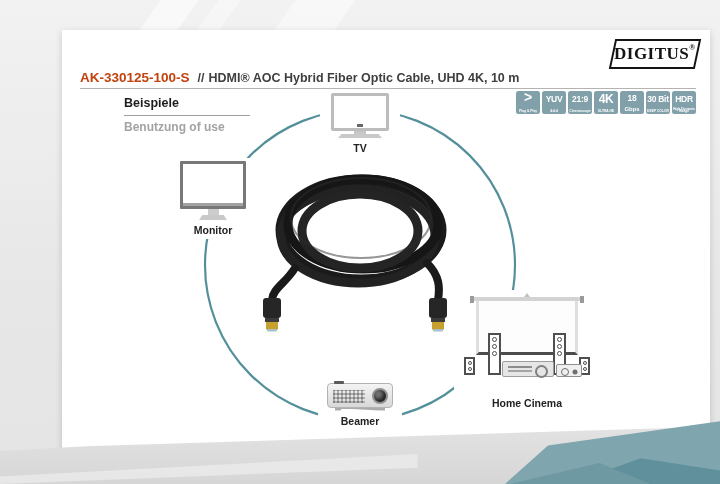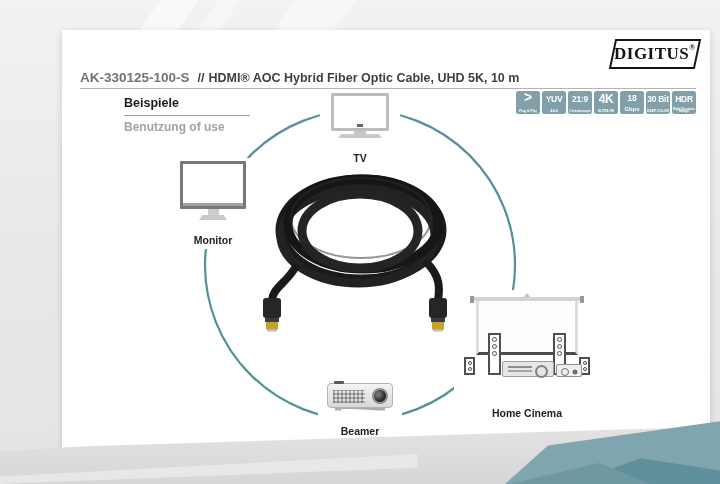--- a/index.html
+++ b/index.html
@@ -21,21 +21,21 @@
   
   .logo { position:absolute; top:9px; right:12px; width:86px; height:30px;
     border:2px solid #141414; transform:skewX(-12deg); background:#fff;
     display:flex; align-items:center; justify-content:center; }
   .logo-text { transform:skewX(12deg); font-family:"Liberation Serif",serif;
     font-weight:bold; font-size:17px; color:#141414; letter-spacing:.5px; }
   .logo-text sup { font-size:8px; vertical-align:top; position:relative; top:-1px; }
 
   
   .title-row { position:absolute; left:18px; top:38px; white-space:nowrap; }
-  .sku { color:#737373; font-weight:bold; font-size:13.5px; }
+  .sku { color:#c2410c; font-weight:bold; font-size:13.5px; }
   .sep { color:#3f3f3f; font-weight:bold; font-size:12.5px; margin:0 4px 0 8px; }
   .product { color:#3f3f3f; font-weight:bold; font-size:12.5px; }
   .title-rule { position:absolute; left:18px; right:14px; top:58px; height:1px; background:#b3b3b3; }
 
   
   .badges { position:absolute; right:14px; top:61px; display:flex; gap:2px; }
   .badge { width:24px; height:23px; background:#81a0a9; border-radius:2.5px;
     position:relative; color:#fff; text-align:center; overflow:hidden; }
   .badge .bt { display:block; font-weight:bold; font-size:8.5px; line-height:10px; margin-top:2.5px; letter-spacing:-.3px; }
   .badge .bb { position:absolute; left:-14px; right:-14px; bottom:1px; font-weight:bold;
@@ -53,21 +53,21 @@
   .h-en { font-size:12px; font-weight:bold; color:#a3a3a3; margin-top:4px; }
 
   
   .circle-svg { position:absolute; left:138px; top:75px; width:320px; height:320px; }
 
   
   .cable-svg { position:absolute; left:183px; top:130px; width:230px; height:192px; z-index:4; }
 
   
   .device { position:absolute; background:#fff; text-align:center; z-index:5; padding:3px 4px; }
-  .dev-label { font-size:10.5px; font-weight:bold; color:#222; margin-top:14px; }
+  .dev-label { font-size:10.5px; font-weight:bold; color:#222; margin-top:4px; }
   .icon-area { position:relative; margin:0 auto; }
 
   
   .dev-tv { left:258px; top:60px; width:80px; }
   .tv-screen { width:58px; height:38px; border:3px solid #bcbcbc; border-radius:2px; background:#fff; margin:0 auto; position:relative; }
   .tv-screen .dot { position:absolute; bottom:1px; left:50%; margin-left:-3px; width:6px; height:3px; background:#666; }
   .tv-neck { width:12px; height:3px; background:#c6c6c6; margin:0 auto; }
   .tv-base { width:44px; height:4px; background:#c9c9c9; margin:0 auto; clip-path:polygon(8% 0,92% 0,100% 100%,0 100%); }
 
   
@@ -154,21 +154,21 @@
   <div class="streak s2"></div>
   <div class="streak s3"></div>
 
   <div class="card">
 
     <div class="logo">
       <span class="logo-text"><span>DIGITUS</span><sup>®</sup></span>
     </div>
 
     <div class="title-row">
-      <span class="sku">AK-330125-100-S</span><span class="sep">//</span><span class="product">HDMI® AOC Hybrid Fiber Optic Cable, UHD 5K, 10 m</span>
+      <span class="sku">AK-330125-100-S</span><span class="sep">//</span><span class="product">HDMI® AOC Hybrid Fiber Optic Cable, UHD 4K, 10 m</span>
     </div>
     <div class="title-rule"></div>
 
     <div class="badges">
       <div class="badge b0">
           <span class="bt">&gt;</span>
           <span class="bb">Plug &amp; Play</span>
         </div>
       <div class="badge b1">
           <span class="bt">YUV</span>

